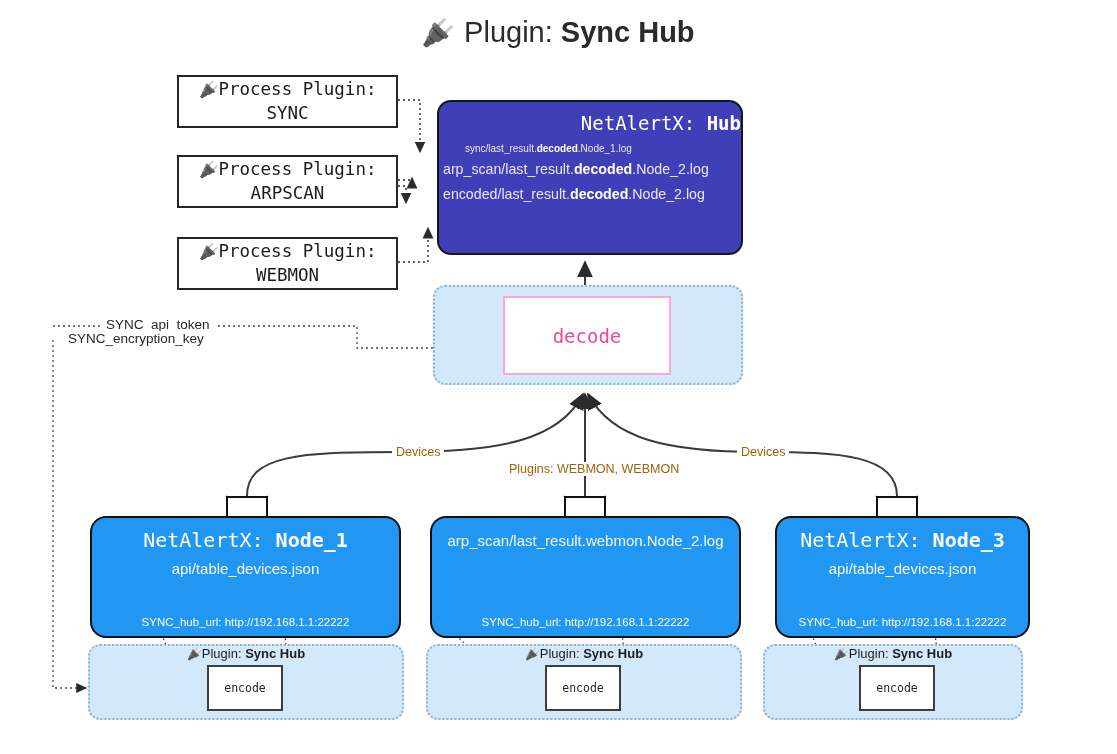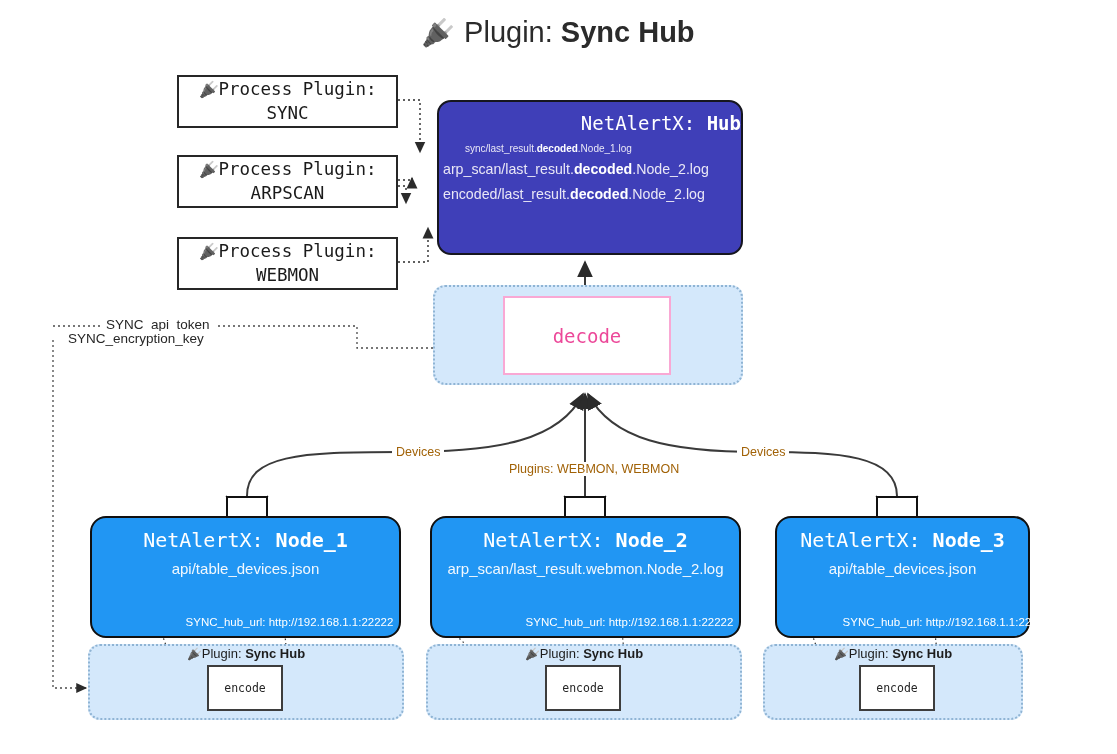--- a/index.html
+++ b/index.html
@@ -121,21 +121,21 @@
     font-size:20px;color:#ffffff;white-space:nowrap;
     margin-bottom:4px;
   }
   .node .n-title b{font-weight:700;}
   .node .n-line{
     text-align:center;font-size:15px;color:#f2f8fe;
     line-height:1.75;white-space:nowrap;
   }
   .node .n-url{
     position:absolute;left:0;bottom:8px;width:100%;
-    text-align:center;font-size:11.5px;color:#ffffff;white-space:nowrap;margin-left:44px;
+    text-align:center;font-size:11.5px;color:#ffffff;white-space:nowrap;
   }
 
   
   .env{
     width:42px;height:33px;background:#ffffff;border:2px solid #111111;
   }
 
   
   .enc-band{
     background:#d4e8fb;border:2px dotted #8fb4d4;border-radius:12px;
@@ -270,23 +270,20 @@
 
   <div class="abs node" style="left:90px;top:516px;width:311px;height:122px;">
     <div class="n-title">
       <span>NetAlertX:</span> <b>Node_1</b>
     </div>
     <div class="n-line">api/table_devices.json</div>
     <div class="n-url">SYNC_hub_url: http://192.168.1.1:22222</div>
   </div>
 
   <div class="abs node" style="left:430px;top:516px;width:311px;height:122px;">
-    <div class="n-title">
-      <span>NetAlertX:</span> <b>Node_2</b>
-    </div>
     <div class="n-line">arp_scan/last_result.webmon.Node_2.log</div>
     <div class="n-url">SYNC_hub_url: http://192.168.1.1:22222</div>
   </div>
 
   <div class="abs node" style="left:775px;top:516px;width:255px;height:122px;">
     <div class="n-title">
       <span>NetAlertX:</span> <b>Node_3</b>
     </div>
     <div class="n-line">api/table_devices.json</div>
     <div class="n-url">SYNC_hub_url: http://192.168.1.1:22222</div>

